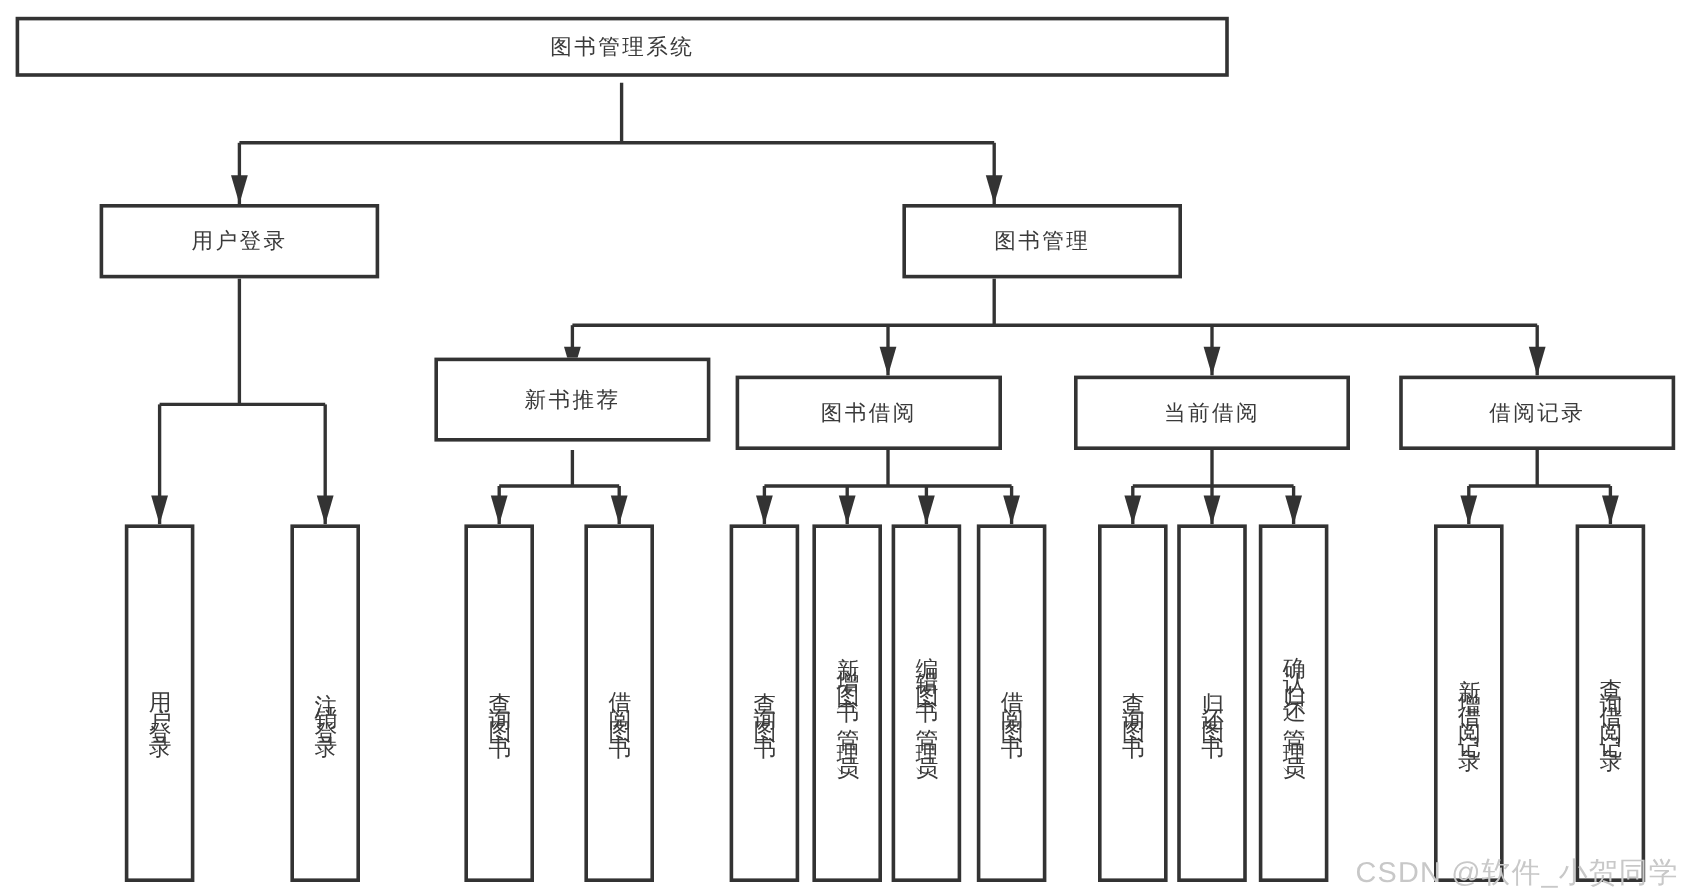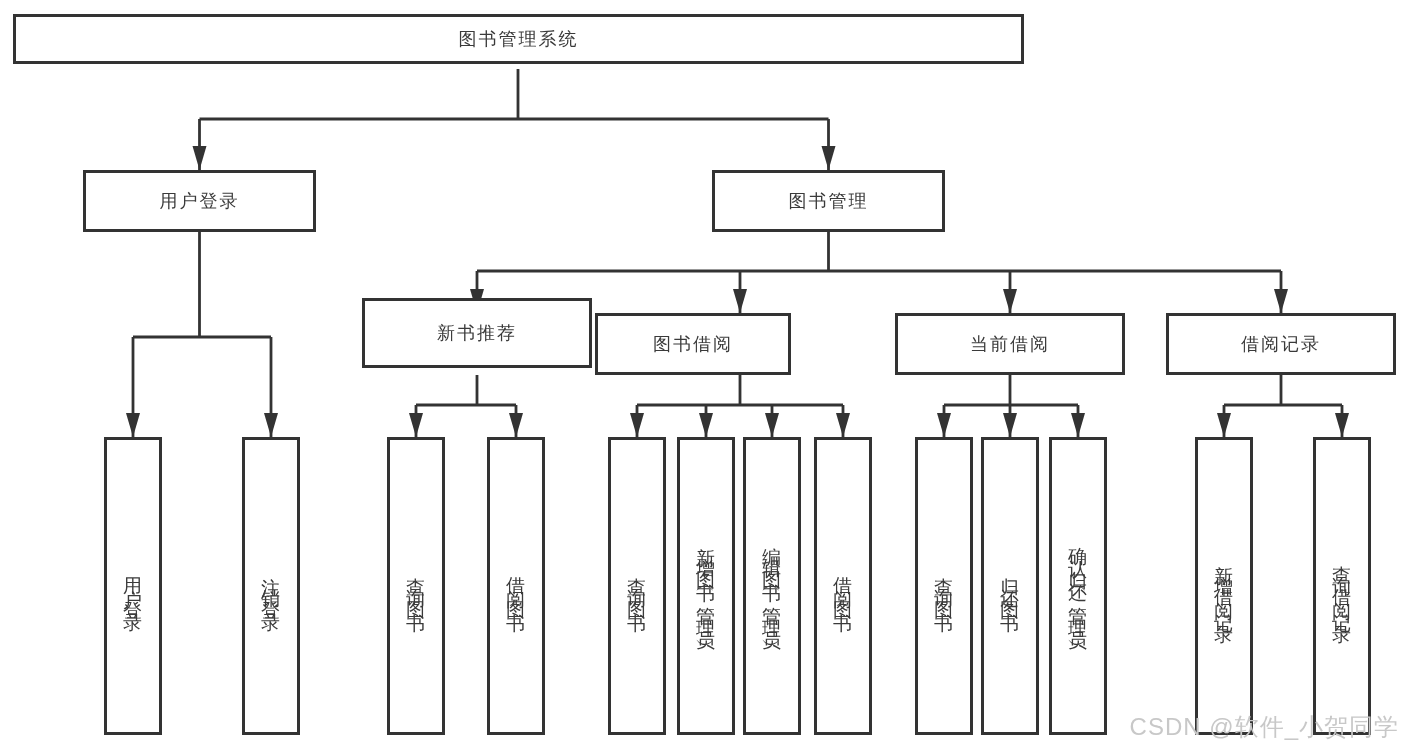--- a/index.html
+++ b/index.html
@@ -111,28 +111,28 @@
     </g>
   </svg>
 
   <div class="node h-node" style="left:13px;top:14px;width:1011px;height:50px">
     <span>图书管理系统</span>
   </div>
 
   <div class="node h-node" style="left:83px;top:170px;width:233px;height:62px">
     <span>用户登录</span>
   </div>
-  <div class="node h-node" style="left:712px;top:170px;width:233px;height:62px">
+  <div class="node h-node" style="left:752px;top:170px;width:233px;height:62px">
     <span>图书管理</span>
   </div>
 
   <div class="node h-node" style="left:362px;top:298px;width:230px;height:70px">
     <span>新书推荐</span>
   </div>
-  <div class="node h-node" style="left:595px;top:313px;width:196px;height:62px">
+  <div class="node h-node" style="left:613px;top:313px;width:222px;height:62px">
     <span>图书借阅</span>
   </div>
   <div class="node h-node" style="left:1166px;top:313px;width:230px;height:62px">
     <span>借阅记录</span>
   </div>
   <div class="node h-node" style="left:895px;top:313px;width:230px;height:62px">
     <span>当前借阅</span>
   </div>
 
   <div class="node v-node" style="left:104px;top:437px;width:58px;height:298px">

